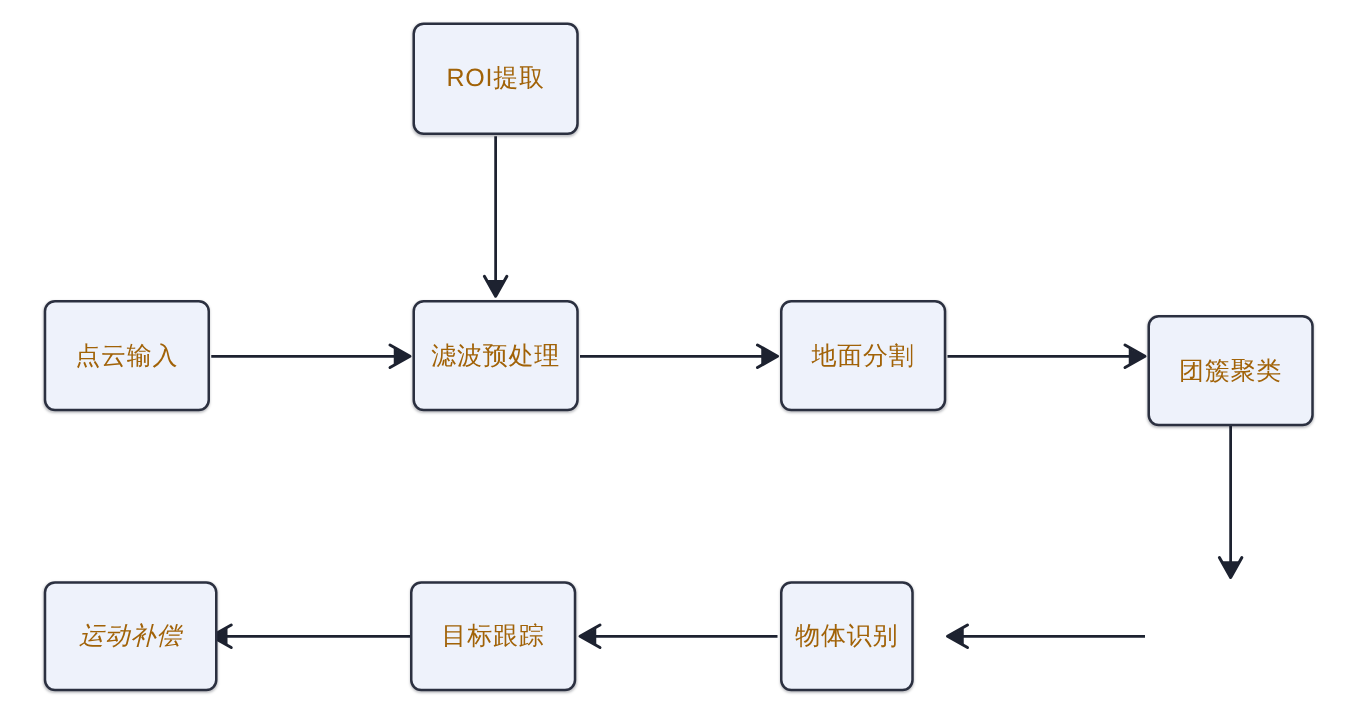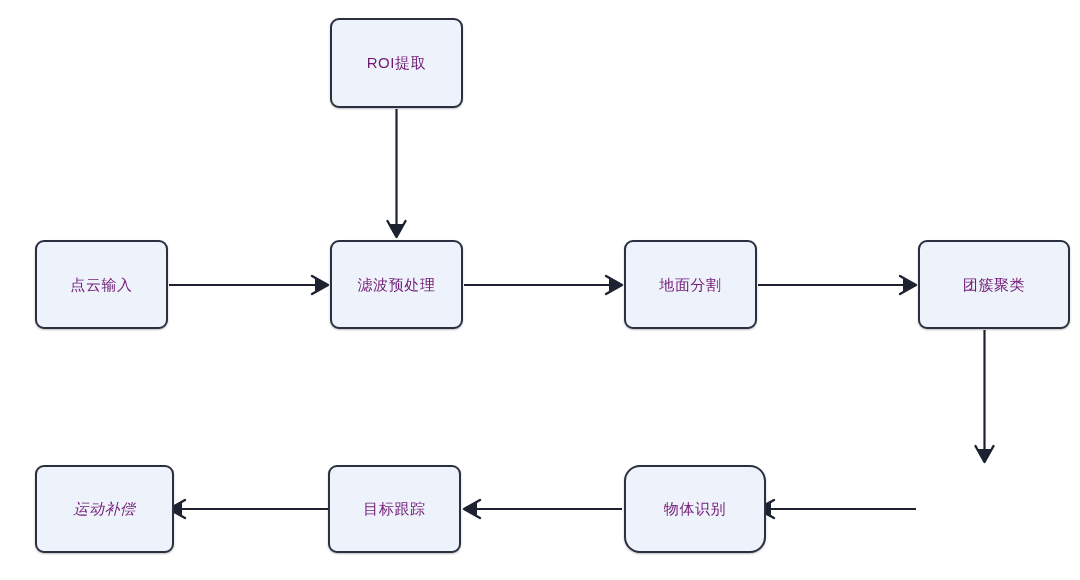--- a/index.html
+++ b/index.html
@@ -31,23 +31,23 @@
     box-sizing: border-box;
     background: #eef2fb;
     border: 2px solid #2b3040;
     border-radius: 9px;
     display: flex;
     align-items: center;
     justify-content: center;
     box-shadow: 0 1px 2px rgba(20,25,40,0.28);
   }
   .node-label {
-    font-size: 15px;
+    font-size: 20px;
     line-height: 1.2;
-    color: #701a75;
+    color: #a16207;
     letter-spacing: 0.6px;
     white-space: nowrap;
     text-align: center;
     font-weight: 400;
   }
 </style>
 </head>
 <body>
 
 <div id="diagram-canvas">
@@ -112,26 +112,26 @@
   </div>
 
   <div class="node" style="left:330px; top:240px; width:133px; height:89px;">
     <span class="node-label">滤波预处理</span>
   </div>
 
   <div class="node" style="left:624px; top:240px; width:133px; height:89px;">
     <span class="node-label">地面分割</span>
   </div>
 
-  <div class="node" style="left:918px; top:240px; width:152px; height:89px;">
+  <div class="node" style="left:918px; top:252px; width:133px; height:89px;">
     <span class="node-label">团簇聚类</span>
   </div>
 
 
-  <div class="node" style="left:624px; top:465px; width:142px; height:88px;border-radius:16px;">
+  <div class="node" style="left:624px; top:465px; width:107px; height:88px;">
     <span class="node-label">物体识别</span>
   </div>
 
   <div class="node" style="left:328px; top:465px; width:133px; height:88px;">
     <span class="node-label">目标跟踪</span>
   </div>
 
   <div class="node" style="left:35px; top:465px; width:139px; height:88px;font-style:italic;">
     <span class="node-label">运动补偿</span>
   </div>

